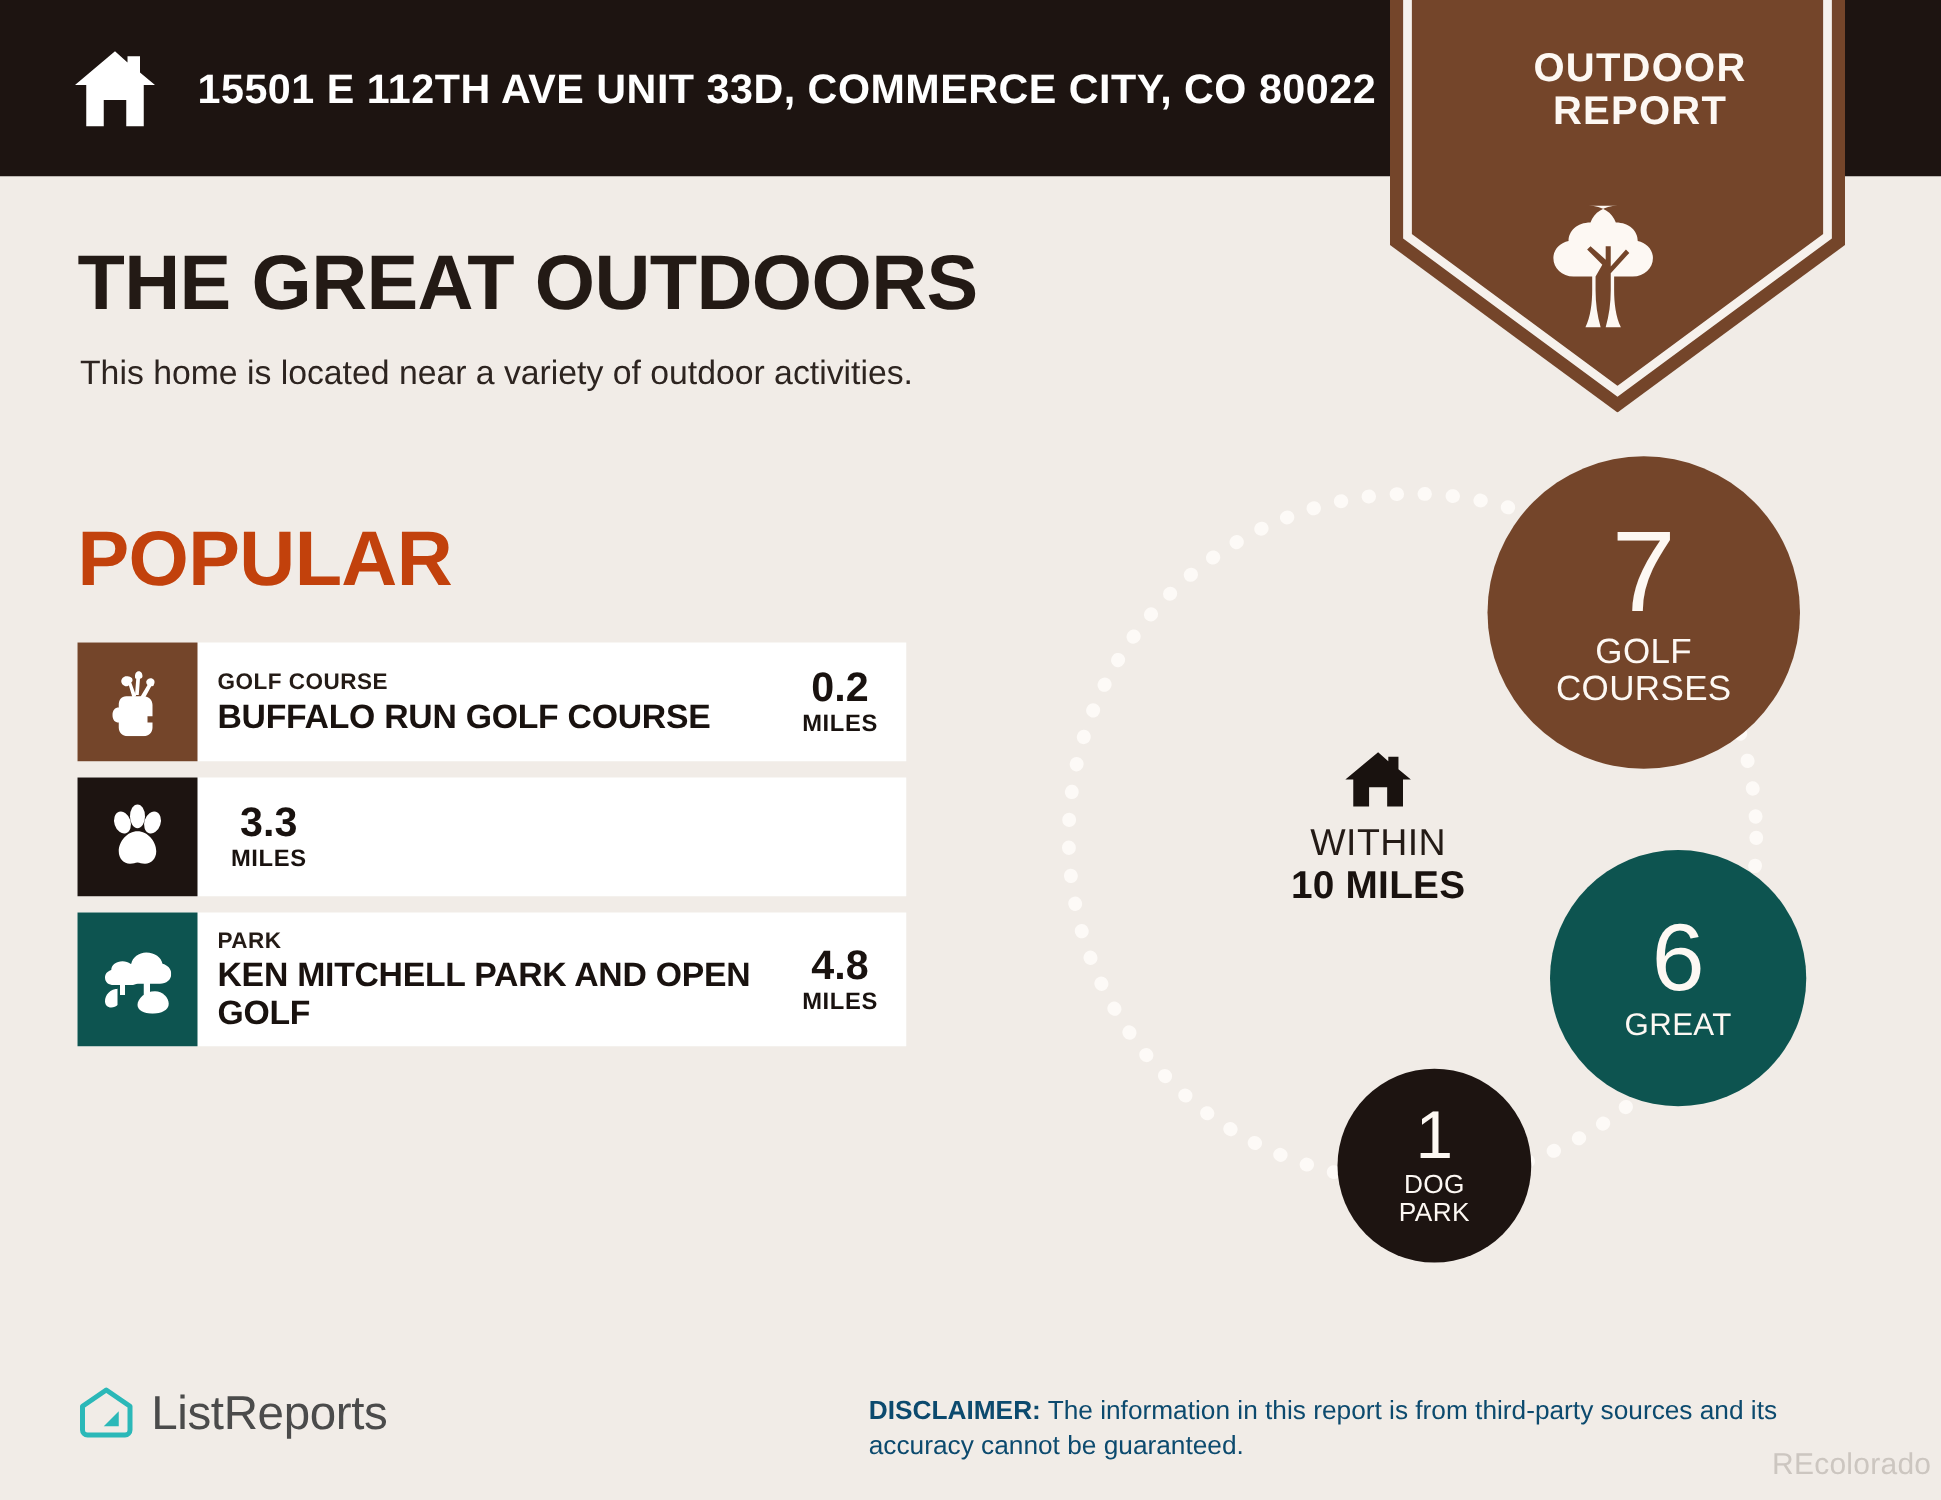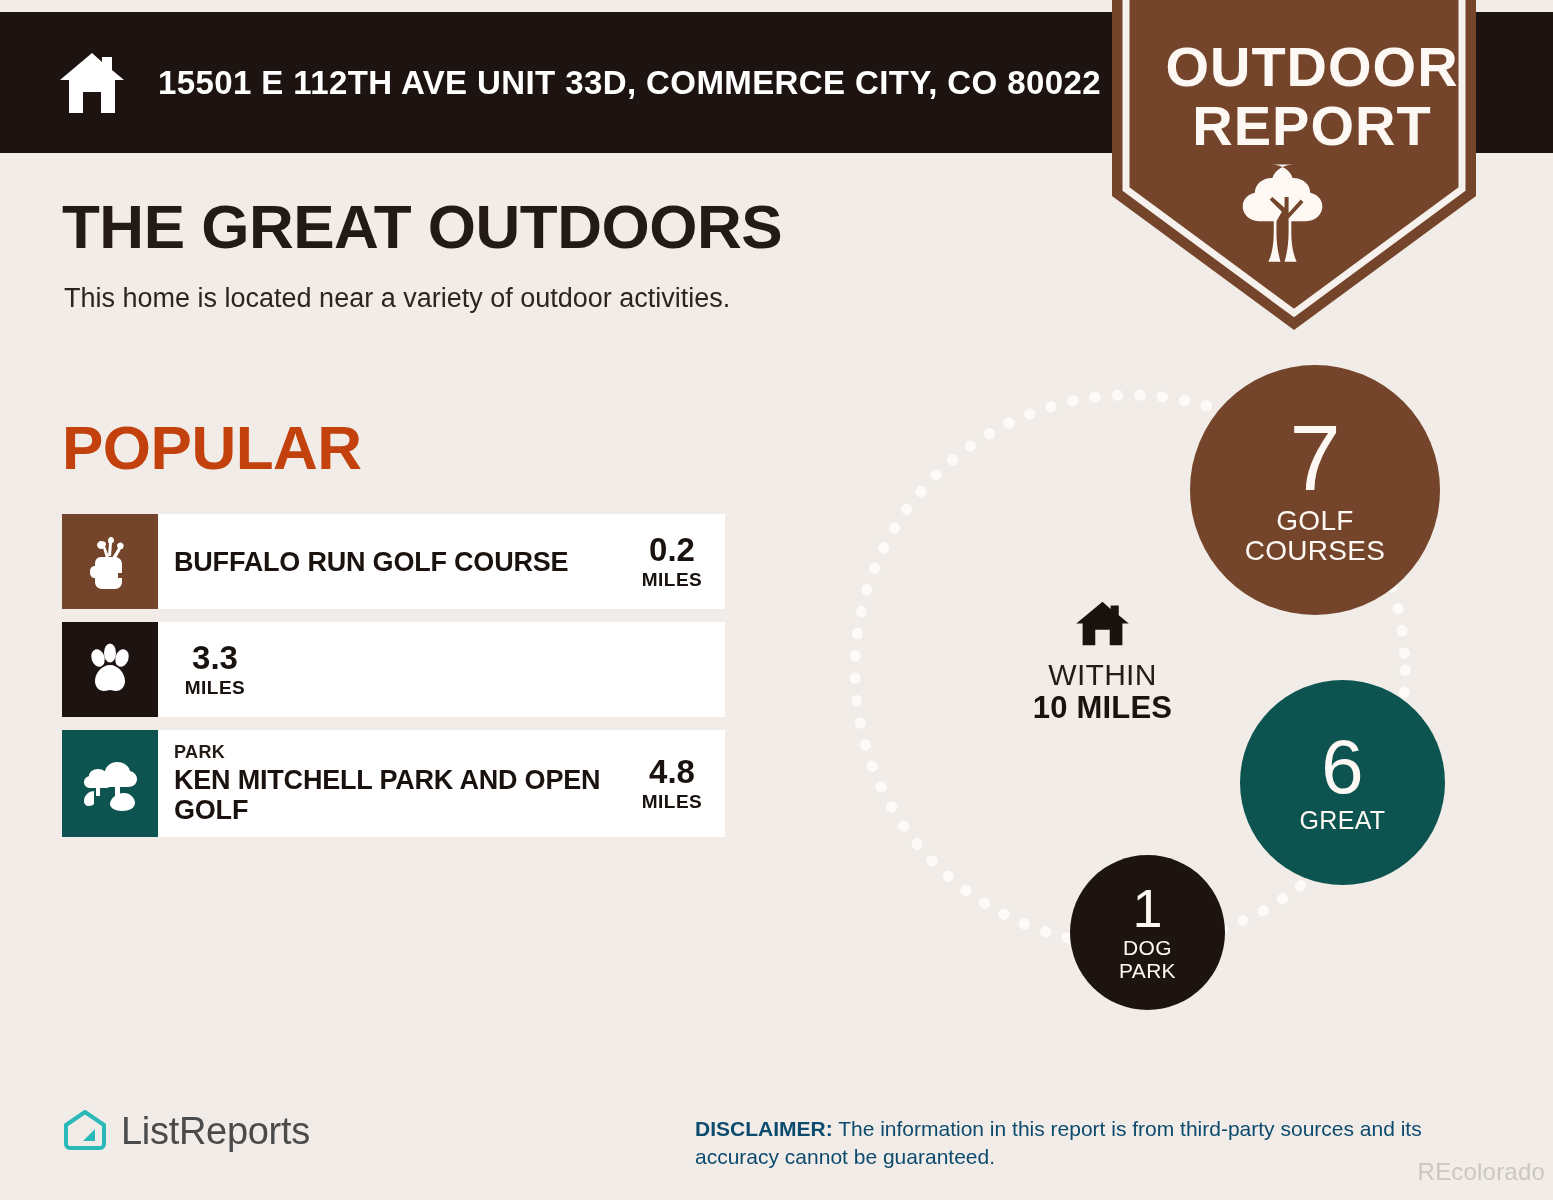--- a/index.html
+++ b/index.html
@@ -7,21 +7,21 @@
   body {
     background:#f1ece7;
     font-family:"Liberation Sans", sans-serif;
     position:relative;
     overflow:hidden;
     color:#1c1310;
   }
 
   
   #header-bar{
-    position:absolute; left:0; top:12px; width:1553px; height:141px;
+    position:absolute; left:0; top:0; width:1553px; height:141px;
     background:#1d1411;
     display:flex; align-items:center;
   }
   #header-home-icon{ margin-left:56px; width:72px; height:72px; flex:none; }
   #header-address{
     margin-left:30px;
     color:#ffffff;
     font-size:33px;
     font-weight:bold;
     letter-spacing:0.4px;
@@ -29,21 +29,21 @@
   }
 
   
   #badge{
     position:absolute; left:1112px; top:0; width:364px; height:330px;
     z-index:5;
   }
   #badge-title{
     position:absolute; left:0; top:38px; width:400px;
     text-align:center; color:#fdf8f3;
-    font-size:56px; font-weight:bold; line-height:1.05;
+    font-size:32px; font-weight:bold; line-height:1.05;
     letter-spacing:1px;
   }
   #badge-title span{ display:block; }
 
   
   #page-title{
     position:absolute; left:62px; top:191px;
     font-size:62px; font-weight:bold; letter-spacing:-0.5px;
     color:#231a15;
   }
@@ -179,20 +179,21 @@
         <g fill="#ffffff">
           <path d="M17 6 c-2 0 -4 2 -4 4 c0 2 2 4 4 4 c1 0 2 0 2 -1 l3 10 l3 -1 l-4 -11 c1 -1 1 -1 1 -2 c0 -2 -2 -3 -5 -3 z"></path>
           <path d="M27 2 c-2 0 -3 2 -3 4 c0 1 0 2 1 2 l-1 13 l3 0 l1 -13 c1 0 2 -1 2 -2 c0 -2 -1 -4 -3 -4 z"></path>
           <path d="M38 8 c-2 -1 -4 0 -5 2 c0 1 0 2 1 3 l-6 10 l3 2 l6 -11 c1 0 2 0 2 -1 c1 -2 1 -4 -1 -5 z"></path>
           <path d="M17 22 c-4 0 -6 3 -6 7 l0 18 c0 4 3 7 7 7 l13 0 c4 0 7 -3 7 -7 l0 -4 l-4 0 l0 -5 l4 0 l0 -9 c0 -4 -3 -7 -7 -7 z M11 31 l0 12 c-3 0 -5 -2 -5 -6 c0 -4 2 -6 5 -6 z"></path>
         </g>
       </svg>
     </div>
     <div class="list-body">
       <div class="list-text">
+        <div class="list-category">GOLF COURSE</div>
         <div class="list-name">BUFFALO RUN GOLF COURSE</div>
       </div>
       <div class="list-distance">
         <div class="distance-value">0.2</div>
         <div class="distance-unit">MILES</div>
       </div>
     </div>
   </div>
 
   <div class="list-item">

